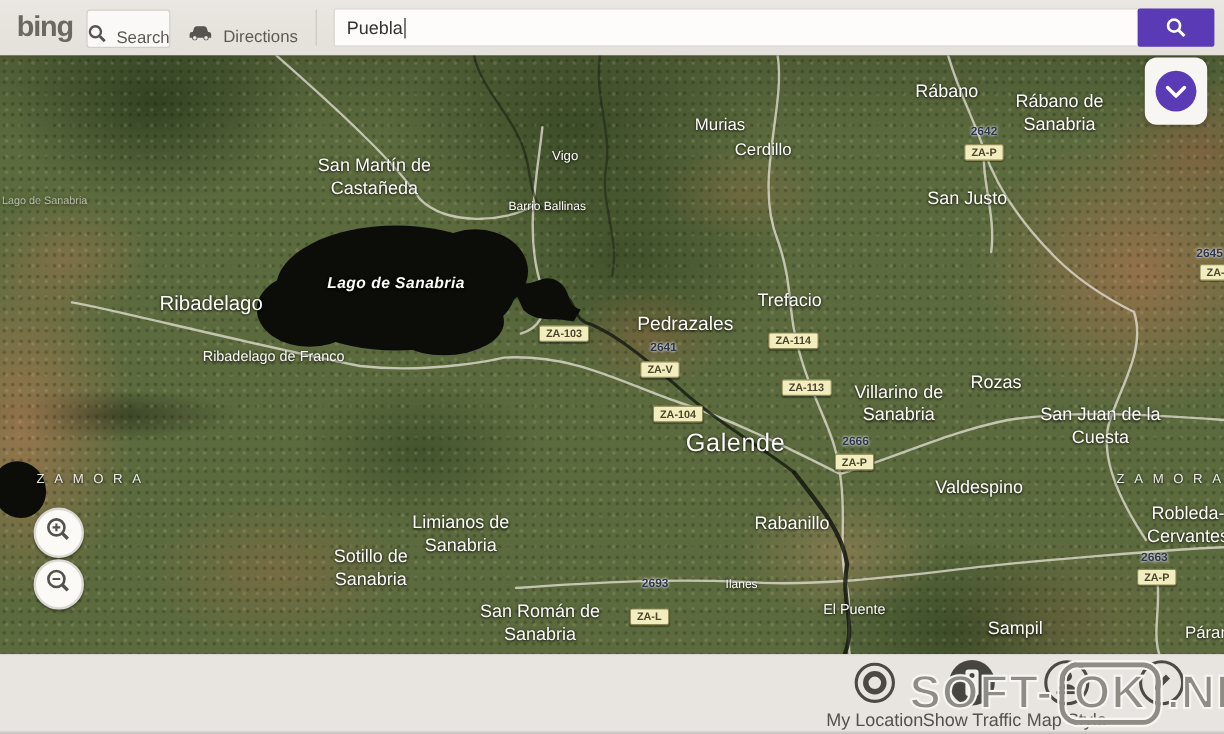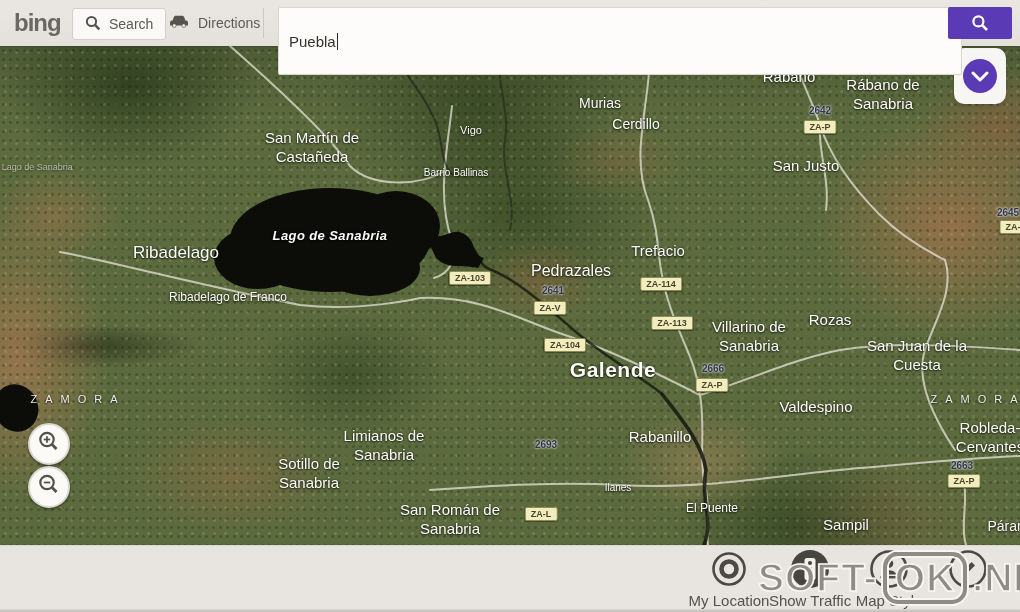--- a/index.html
+++ b/index.html
@@ -1,25 +1,25 @@
 <!DOCTYPE html>
 <html><head>
 <meta charset="utf-8">
 <style>
   html,body{margin:0;padding:0;}
   body{width:1020px;height:612px;overflow:hidden;font-family:"Liberation Sans",sans-serif;background:#e8e5e0;position:relative;}
 
   
   .topbar{position:absolute;left:0;top:0;width:1020px;height:46px;background:linear-gradient(180deg,#eae7e2,#e4e1db);box-shadow:0 1px 2px rgba(0,0,0,.18);z-index:30;}
   .logo{position:absolute;left:14px;top:9px;font-size:24px;font-weight:bold;letter-spacing:-1px;color:#6b6761;}
-  .tab-btn{position:absolute;top:8px;height:30px;display:flex;align-items:center;gap:8px;padding:0 12px;border-radius:3px;color:#5d5954;font-size:14px;cursor:pointer;}
+  .tab-btn{position:absolute;top:8px;height:30px;display:flex;align-items:flex-end;gap:8px;padding:0 0;border-radius:3px;color:#5d5954;font-size:14px;cursor:pointer;}
   .tab-btn.search-tab{left:72px;background:#fbf9f7;border:1px solid #d3cfc8;}
   .tab-btn.directions-tab{left:156px;}
   .vsep{position:absolute;left:263px;top:8px;width:1px;height:30px;background:#ccc8c1;}
-  .searchbox{position:absolute;left:278px;top:7px;width:662px;height:30px;background:#fdfcfb;border:1px solid #d8d4ce;border-radius:2px;display:flex;align-items:center;padding:18px 10px;font-size:15px;color:#35332f;}
+  .searchbox{position:absolute;left:278px;top:7px;width:662px;height:30px;background:#fdfcfb;border:1px solid #d8d4ce;border-radius:2px;display:flex;align-items:center;padding:0 10px;font-size:15px;color:#35332f;}
   .caret{display:inline-block;width:1px;height:17px;background:#2b2926;margin-left:1px;animation:blink 1s steps(1) infinite;}
   @keyframes blink{50%{opacity:0;}}
   .search-submit{position:absolute;left:948px;top:7px;width:64px;height:32px;border-radius:2px;display:flex;align-items:center;justify-content:center;cursor:pointer;}
 
   
   .map{position:absolute;left:0;top:46px;width:1020px;height:499px;overflow:hidden;background-color:#5c6b3e;
     background-image:
       radial-gradient(circle, rgba(15,25,8,.26) 1px, transparent 1.9px),
       radial-gradient(circle, rgba(236,226,196,.15) 1px, transparent 1.9px),
       radial-gradient(ellipse 200px 170px at 950px 180px, rgba(150,113,75,.95), transparent 68%),
@@ -36,21 +36,21 @@
       radial-gradient(ellipse 200px 140px at 520px 165px, rgba(40,58,26,.55), transparent 70%),
       radial-gradient(ellipse 180px 110px at 800px 480px, rgba(36,54,24,.6), transparent 70%),
       radial-gradient(ellipse 140px 90px at 350px 330px, rgba(42,60,28,.5), transparent 70%),
       radial-gradient(ellipse 170px 32px at 80px 300px, rgba(25,30,16,.6), transparent 70%),
       linear-gradient(180deg, rgba(28,38,18,.22), rgba(0,0,0,0) 14%);
     background-size:7px 9px,11px 13px,auto,auto,auto,auto,auto,auto,auto,auto,auto,auto,auto,auto,auto,auto,auto,auto;
     cursor:default;}
   .map svg.terrain{position:absolute;left:0;top:0;}
 
   .mlabel{position:absolute;transform:translate(-50%,-50%);color:#fcfcf9;font-size:15px;line-height:1.25;text-align:center;white-space:pre-line;text-shadow:0 1px 2px rgba(0,0,0,.7),0 0 3px rgba(0,0,0,.45);pointer-events:none;}
-  .mlabel.big{font-weight:700;letter-spacing:.5px;text-align:right;}
+  .mlabel.big{font-weight:400;letter-spacing:.5px;text-align:right;}
   .mlabel.italic{font-style:italic;font-weight:bold;letter-spacing:.4px;}
   .mlabel.region{letter-spacing:8px;opacity:.9;font-size:11px;}
   .mlabel.faint{opacity:.55;}
   .rnum{position:absolute;transform:translate(-50%,-50%);font-size:10px;font-weight:bold;color:#2e3550;text-shadow:0 0 2px rgba(255,255,255,.85),0 0 3px rgba(255,255,255,.6);pointer-events:none;}
   .rbadge{position:absolute;transform:translate(-50%,-50%);font-size:9px;font-weight:bold;color:#4a452a;background:#f2edbe;border:1px solid #8f8a55;border-radius:2px;padding:1px 5px;box-shadow:0 1px 1px rgba(0,0,0,.35);pointer-events:none;white-space:nowrap;}
 
   
   .peek-tab{position:absolute;left:954px;top:2px;width:52px;height:56px;background:#f8f6f3;border-radius:10px;box-shadow:0 1px 4px rgba(0,0,0,.25);display:flex;align-items:center;justify-content:center;cursor:pointer;}
   .peek-circle{width:36px;height:36px;border-radius:50%;display:flex;align-items:center;justify-content:center;}
   .zoom-btn{position:absolute;left:28px;width:38px;height:38px;border-radius:50%;background:#fbfaf7;border:2px solid #dbd8d1;box-shadow:0 1px 3px rgba(0,0,0,.45);display:flex;align-items:center;justify-content:center;cursor:pointer;}
@@ -183,21 +183,21 @@
       <div class="mlabel" style="left: 990px; top: 392px; font-size: 15px;">Robleda-Cervantes</div>
       <div class="mlabel" style="left: 1012px; top: 481px; font-size: 14px;">Páramo</div>
       <div class="mlabel region" style="left: 78px; top: 354px;">ZAMORA</div>
       <div class="mlabel region" style="left: 978px; top: 354px;">ZAMORA</div>
       <div class="mlabel faint" style="left: 30px; top: 122px; font-size: 9px;">del Lago de Sanabria</div>
     </div>
   <div>
       <div class="rnum" style="left: 820px; top: 64px;">2642</div>
       <div class="rnum" style="left: 553px; top: 244px;">2641</div>
       <div class="rnum" style="left: 713px; top: 322px;">2666</div>
-      <div class="rnum" style="left: 540px; top: 398px; padding-left: 12px;">2693</div>
+      <div class="rnum" style="left: 540px; top: 441px; padding-left: 12px;">2693</div>
       <div class="rnum" style="left: 962px; top: 419px;">2663</div>
       <div class="rnum" style="left: 1008px; top: 166px;">2645</div>
     </div>
   <div>
       <div class="rbadge" style="left: 820px; top: 81px;">ZA-P</div>
       <div class="rbadge" style="left: 470px; top: 232px;">ZA-103</div>
       <div class="rbadge" style="left: 661px; top: 238px;">ZA-114</div>
       <div class="rbadge" style="left: 550px; top: 262px;">ZA-V</div>
       <div class="rbadge" style="left: 672px; top: 277px;">ZA-113</div>
       <div class="rbadge" style="left: 565px; top: 299px;">ZA-104</div>

